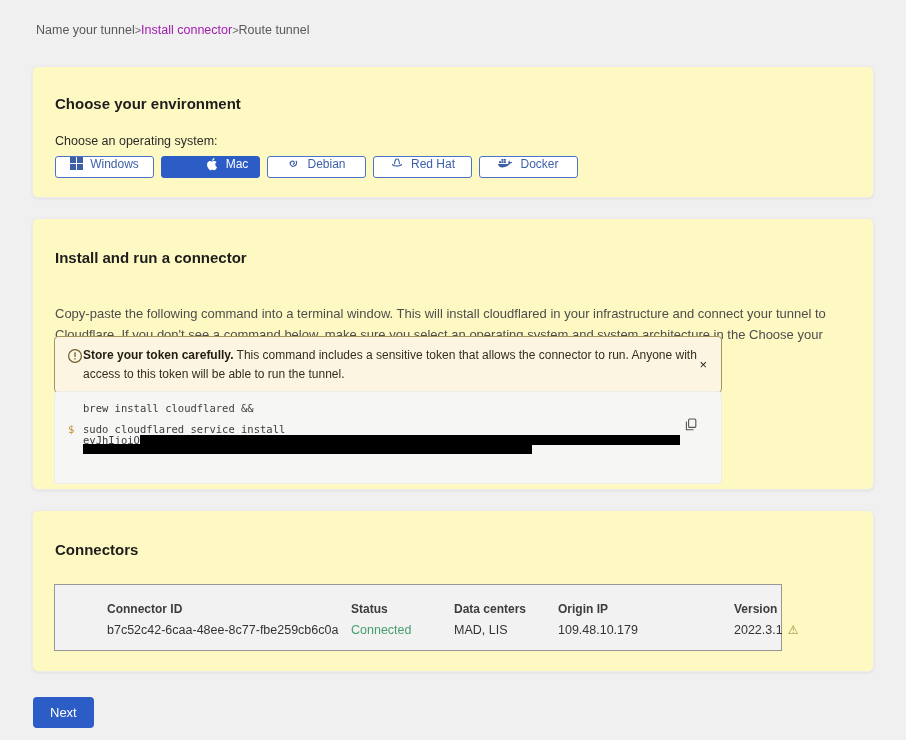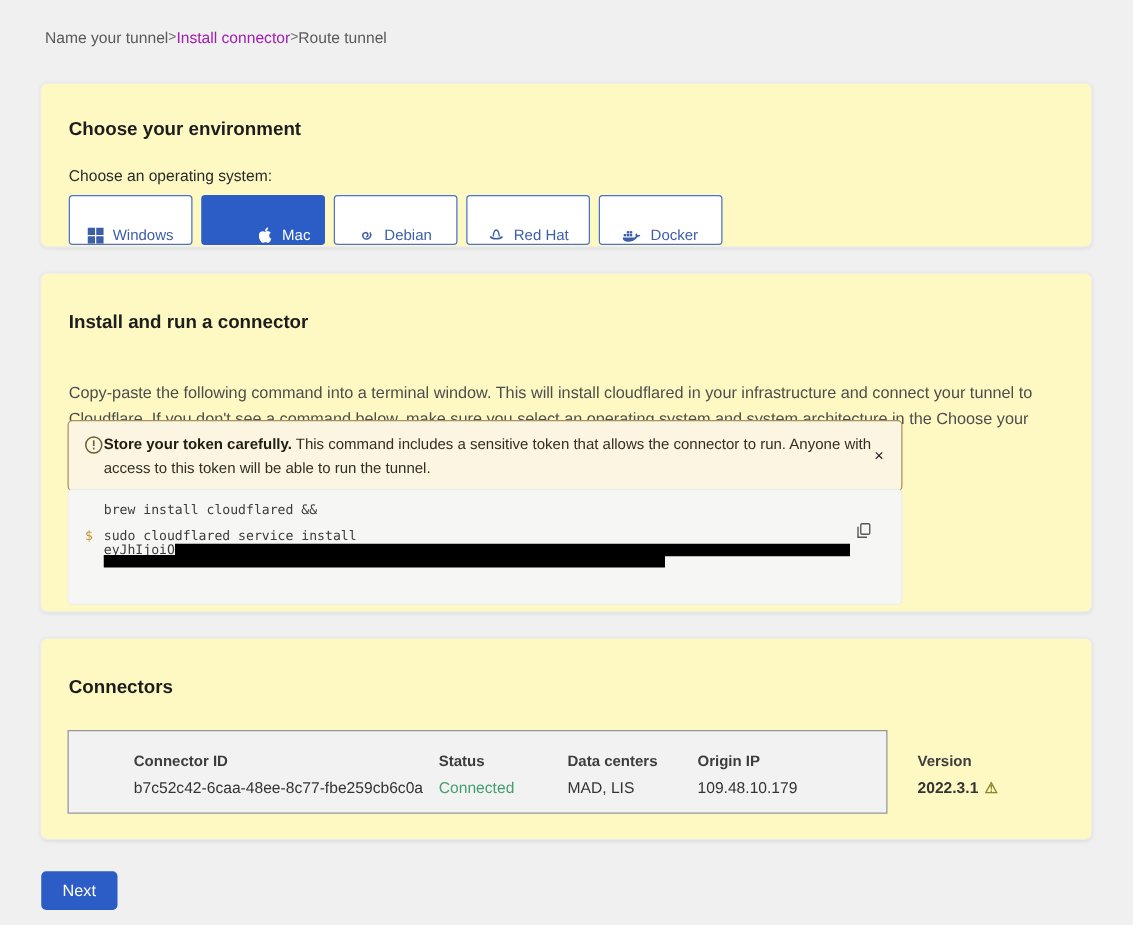--- a/index.html
+++ b/index.html
@@ -36,21 +36,21 @@
     font-size: 15px; font-weight: 700; color: #1d1d1d;
   }
   #card-env .card-title { top: 28px; }
   #card-install .card-title { top: 30px; }
   #card-connectors .card-title { top: 30px; }
 
   
   .os-label { position: absolute; left: 22px; top: 67px; font-size: 12.5px; color: #2b2b2b; }
   .os-row { position: absolute; left: 22px; top: 89px; display: flex; gap: 7px; }
   .os-btn {
-    width: 99px; height: 40px; display: flex; align-items: flex-end; justify-content: center;
+    width: 99px; height: 22px; display: flex; align-items: flex-start; justify-content: center;
     gap: 7px; background: #fff; border: 1px solid #4d73c9; border-radius: 3px;
     color: #3d5fa8; font-size: 12px; font-family: inherit; cursor: pointer; padding: 0;
   }
   .os-btn.selected { background: #2c5cc5; border-color: #2c5cc5; color: #ffffff; padding-left: 34px; }
   .os-btn svg { flex: none; display: block; }
 
   
   .install-desc {
     position: absolute; left: 22px; top: 72px; width: 798px;
     font-size: 13px; line-height: 1.6; color: #4d4d4d;
@@ -76,29 +76,29 @@
   .code-line1 { position: absolute; left: 28px; top: 10px; white-space: pre; }
   .code-prompt { position: absolute; left: 13px; top: 31px; color: #c5922e; }
   .code-line2 { position: absolute; left: 28px; top: 31px; white-space: pre; }
   .code-line3 { position: absolute; left: 28px; top: 42px; display: flex; align-items: center; white-space: pre; }
   .redact-bar-1 { display: inline-block; width: 540px; height: 10px; background: #000; }
   .redact-bar-2 { position: absolute; left: 28px; top: 52px; width: 449px; height: 10px; background: #000; }
   .copy-btn { position: absolute; right: 24px; top: 26px; background: none; border: 0; padding: 0; cursor: pointer; }
 
   
   .connectors-table {
-    position: absolute; left: 21px; top: 73px; width: 656px; height: 67px;
+    position: absolute; left: 21px; top: 73px; width: 728px; height: 67px;
     background: #f2f2f2; border: 1px solid #979797;
   }
   .trow { position: absolute; left: 52px; width: 730px; display: grid;
     grid-template-columns: 244px 103px 104px 176px auto; align-items: center; }
   .trow.head { top: 17px; font-size: 12px; font-weight: 700; color: #3d3d3d; }
   .trow.vals { top: 38px; font-size: 12.5px; color: #333333; }
   .status-connected { color: #449e6e; }
-  .version-cell { display: flex; align-items: center; gap: 5px; font-weight: bold; }
+  .version-cell { display: flex; align-items: center; gap: 5px; }
   .warn-glyph { color: #8e872e; font-size: 12px; line-height: 1; }
 
   
   .next-btn {
     position: absolute; left: 33px; top: 697px;
     background: #2c5cc5; color: #fff; border: 0; border-radius: 4px;
     font-size: 13px; font-family: inherit; padding: 8px 17px; cursor: pointer;
   }
 </style>
 </head>

